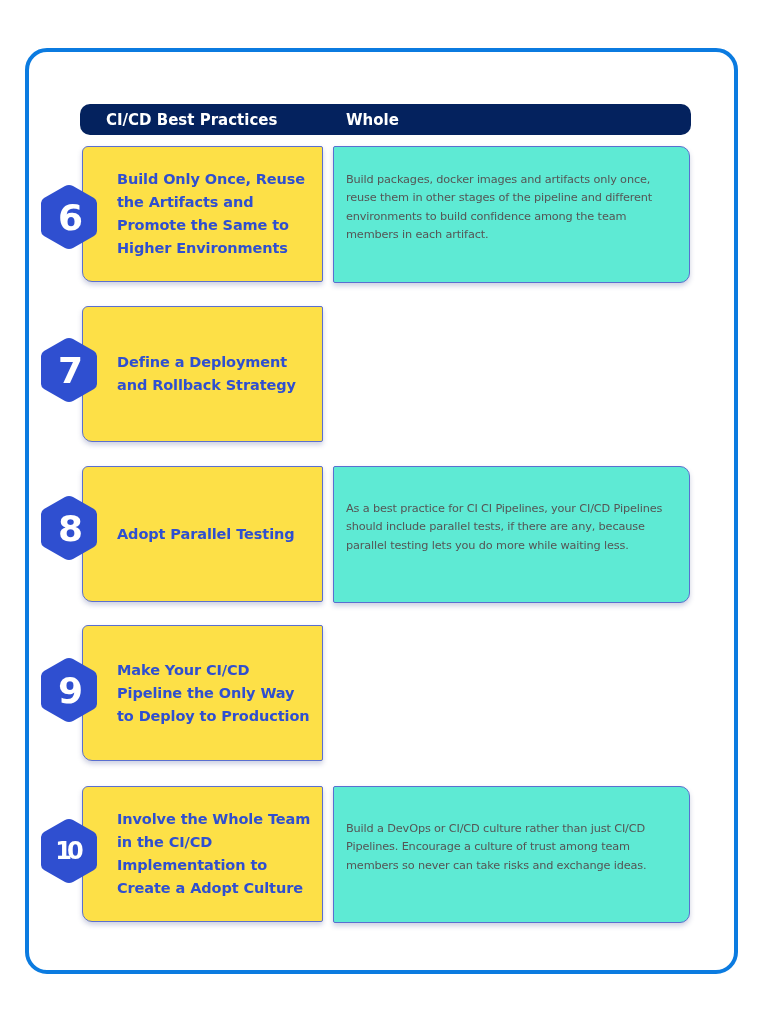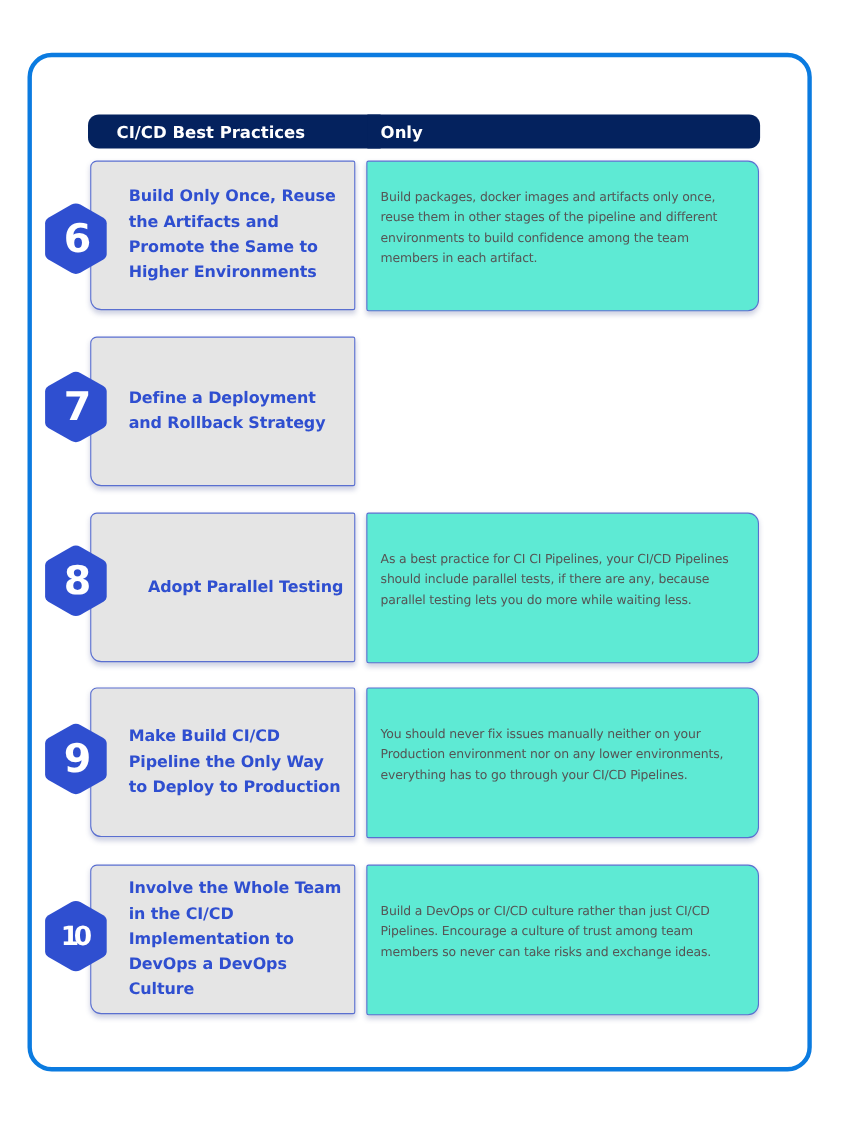--- a/index.html
+++ b/index.html
@@ -14,21 +14,21 @@
     .hdr {
       position:absolute; top:104px; height:31px; background:#04225e; color:#ffffff;
       font-family:"DejaVu Sans", sans-serif; font-size:15px; font-weight:600;
       display:flex; align-items:center; box-sizing:border-box;
     }
     .hdr-left { left:80px; width:266px; border-radius:10px 0 0 10px; padding-left:26px; }
     .hdr-right { left:334px; width:357px; border-radius:0 10px 10px 0; padding-left:12px; }
     .row { position:absolute; left:0; width:766px; height:137px; }
     .lbox {
       position:absolute; left:82px; top:0; width:241px; height:136px; box-sizing:border-box;
-      border:1.5px solid #5a6fd0; border-radius:6px 2px 2px 10px; background:#e5e5e5;
+      border:1.5px solid #5a6fd0; border-radius:6px 2px 2px 10px; background:#fde047;
       box-shadow:0 3px 5px rgba(60,70,140,0.25);
       display:flex; align-items:center; padding-left:34px; padding-right:8px;
     }
     .rbox {
       position:absolute; left:333px; top:0; width:357px; height:137px; box-sizing:border-box;
       border:1.5px solid #5a6fd0; border-radius:2px 10px 10px 2px; background:#5eead4;
       box-shadow:0 3px 5px rgba(60,70,140,0.25);
       display:flex; align-items:center; padding:0 8px 0 12px;
     }
     .title {
@@ -49,21 +49,21 @@
       font-size:36px; letter-spacing:-3px;
     }
     .hex span.two { font-size:24px; letter-spacing:-5px; margin-left:-4px; }
   </style>
 </head>
 <body>
 
 <div class="frame"></div>
 
 <div class="hdr hdr-left">CI/CD Best Practices</div>
-<div class="hdr hdr-right">Only</div>
+<div class="hdr hdr-right">Whole</div>
 
 <div class="row" style="top:146px;">
   <div class="lbox">
     <div class="title" style="width:195px;">Build Only Once, Reuse the Artifacts and Promote the Same to Higher Environments</div>
   </div>
   <div class="rbox">
     <div class="tip">Build packages, docker images and artifacts only once, reuse them in other stages of the pipeline and different environments to build confidence among the team members in each artifact.</div>
   </div>
   <div class="hex" style="top:37px;">
     <svg width="60" height="68" viewBox="0 0 60 68">
@@ -80,51 +80,48 @@
   <div class="hex" style="top:30px;">
     <svg width="60" height="68" viewBox="0 0 60 68">
       <path d="M30 2 Q32 2 34 3 L55 15 Q58 17 58 20 L58 48 Q58 51 55 53 L34 65 Q30 67 26 65 L5 53 Q2 51 2 48 L2 20 Q2 17 5 15 L26 3 Q28 2 30 2 Z" fill="#2f4fd0"></path>
     </svg>
     <span>7</span>
   </div>
 </div>
 
 <div class="row" style="top:466px;">
   <div class="lbox">
-    <div class="title" style="width:195px;text-align:right;">Adopt Parallel Testing</div>
+    <div class="title" style="width:195px;">Adopt Parallel Testing</div>
   </div>
   <div class="rbox">
     <div class="tip">As a best practice for CI CI Pipelines, your CI/CD Pipelines should include parallel tests, if there are any, because parallel testing lets you do more while waiting less.</div>
   </div>
   <div class="hex" style="top:28px;">
     <svg width="60" height="68" viewBox="0 0 60 68">
       <path d="M30 2 Q32 2 34 3 L55 15 Q58 17 58 20 L58 48 Q58 51 55 53 L34 65 Q30 67 26 65 L5 53 Q2 51 2 48 L2 20 Q2 17 5 15 L26 3 Q28 2 30 2 Z" fill="#2f4fd0"></path>
     </svg>
     <span>8</span>
   </div>
 </div>
 
 <div class="row" style="top:625px;">
   <div class="lbox">
-    <div class="title" style="width:200px;">Make Build CI/CD Pipeline the Only Way to Deploy to Production</div>
-  </div>
-  <div class="rbox">
-    <div class="tip">You should never fix issues manually neither on your Production environment nor on any lower environments, everything has to go through your CI/CD Pipelines.</div>
+    <div class="title" style="width:200px;">Make Your CI/CD Pipeline the Only Way to Deploy to Production</div>
   </div>
   <div class="hex" style="top:31px;">
     <svg width="60" height="68" viewBox="0 0 60 68">
       <path d="M30 2 Q32 2 34 3 L55 15 Q58 17 58 20 L58 48 Q58 51 55 53 L34 65 Q30 67 26 65 L5 53 Q2 51 2 48 L2 20 Q2 17 5 15 L26 3 Q28 2 30 2 Z" fill="#2f4fd0"></path>
     </svg>
     <span>9</span>
   </div>
 </div>
 
 <div class="row" style="top:786px;">
   <div class="lbox">
-    <div class="title" style="width:200px;">Involve the Whole Team in the CI/CD Implementation to DevOps a DevOps Culture</div>
+    <div class="title" style="width:200px;">Involve the Whole Team in the CI/CD Implementation to Create a Adopt Culture</div>
   </div>
   <div class="rbox">
     <div class="tip">Build a DevOps or CI/CD culture rather than just CI/CD Pipelines. Encourage a culture of trust among team members so never can take risks and exchange ideas.</div>
   </div>
   <div class="hex" style="top:31px;">
     <svg width="60" height="68" viewBox="0 0 60 68">
       <path d="M30 2 Q32 2 34 3 L55 15 Q58 17 58 20 L58 48 Q58 51 55 53 L34 65 Q30 67 26 65 L5 53 Q2 51 2 48 L2 20 Q2 17 5 15 L26 3 Q28 2 30 2 Z" fill="#2f4fd0"></path>
     </svg>
     <span class="two">10</span>
   </div>

